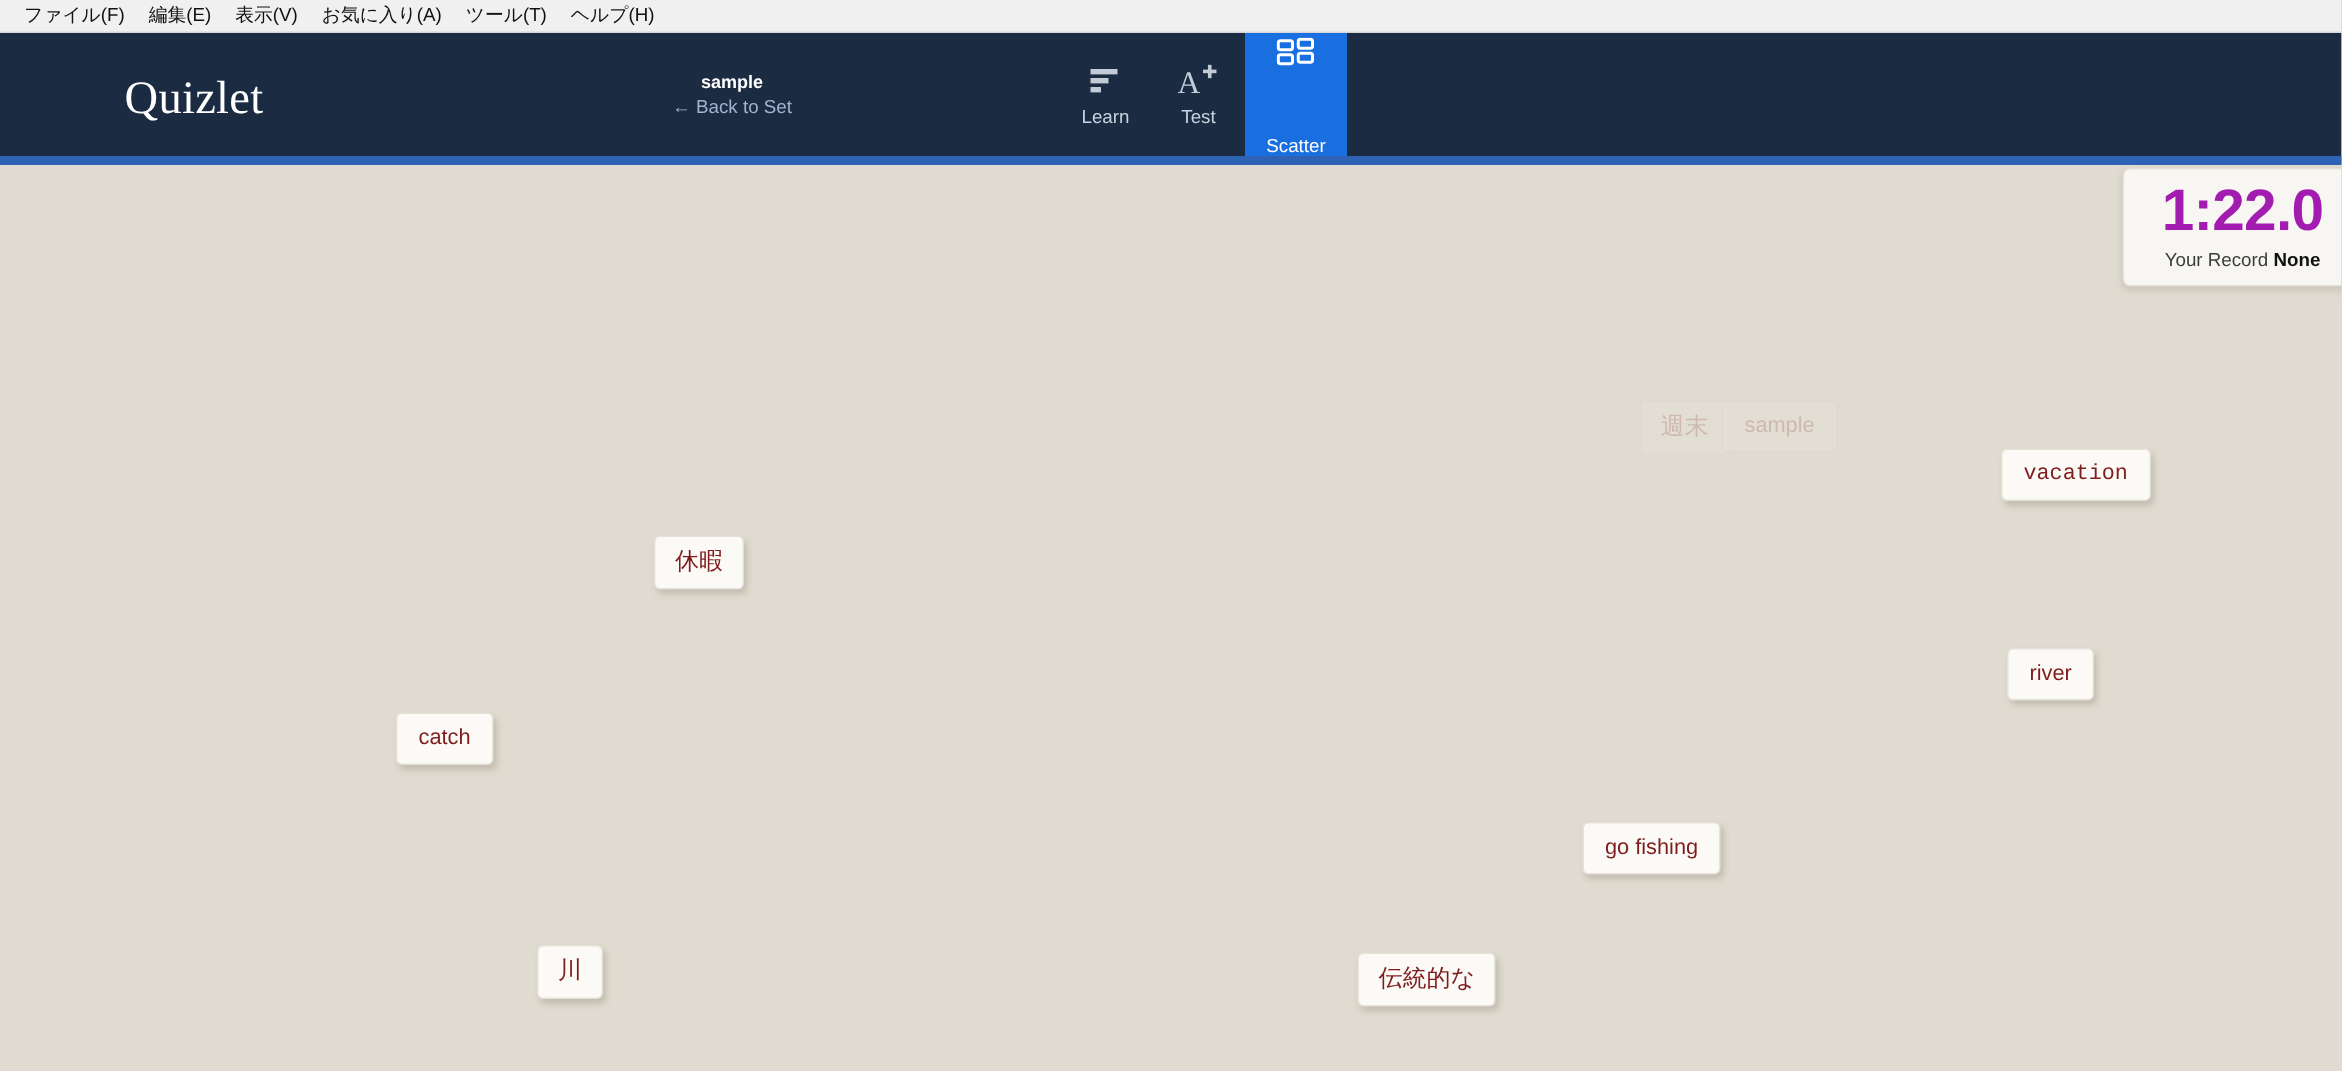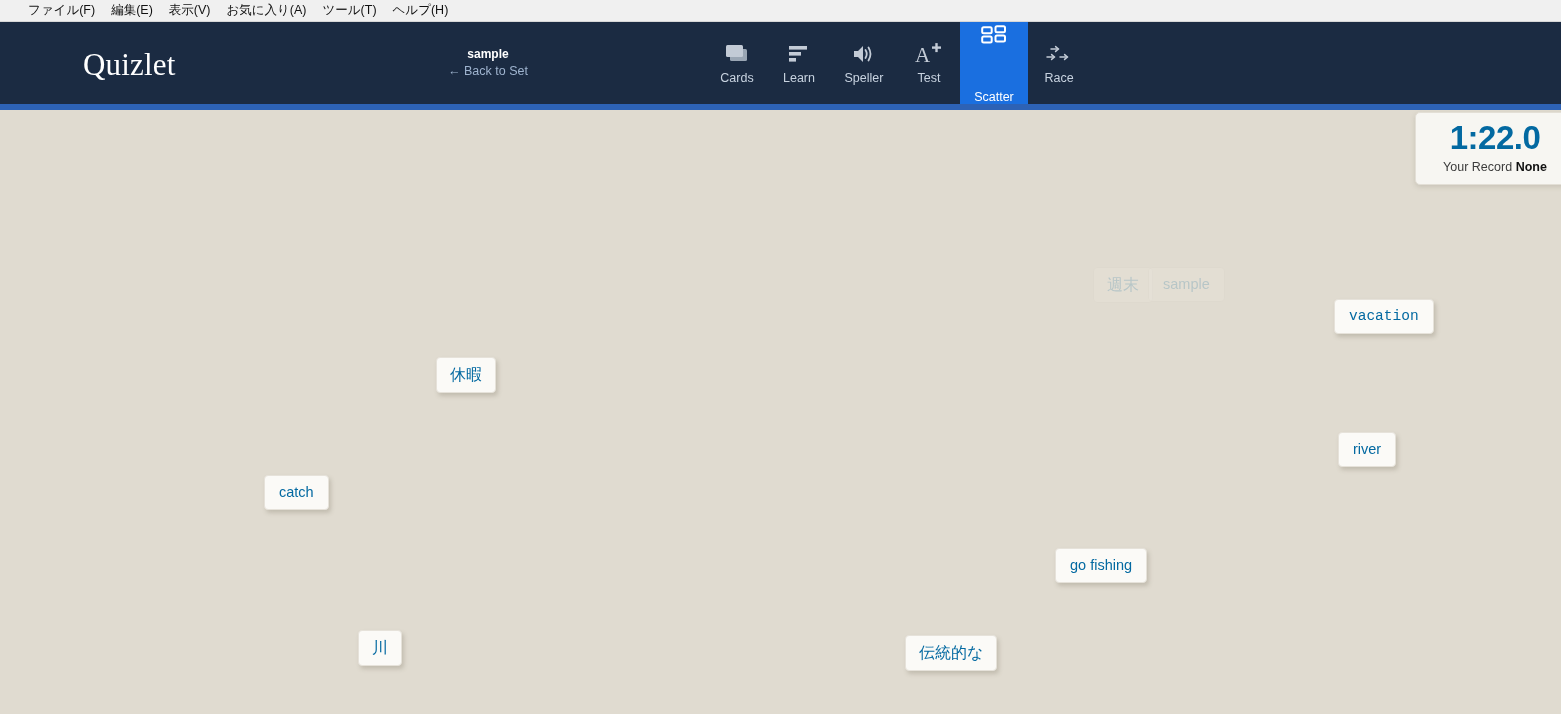--- a/index.html
+++ b/index.html
@@ -15,21 +15,21 @@
     -webkit-font-smoothing: antialiased;
   }
 
   
   .menubar {
     height: 22px;
     background: #f0f0f0;
     border-bottom: 1px solid #d7d7d7;
     display: flex;
     align-items: center;
-    padding-left: 20px;
+    padding-left: 8px;
     box-sizing: border-box;
   }
   .menubar-item {
     font-size: 12.5px;
     color: #111;
     padding: 0 8px;
     line-height: 21px;
     white-space: nowrap;
     cursor: default;
   }
@@ -125,21 +125,21 @@
     background: #e0dbd0;
     overflow: hidden;
   }
 
   .tile {
     position: absolute;
     background: #fbfaf7;
     border: 1px solid #e6e2da;
     border-radius: 4px;
     box-shadow: 2px 3px 4px rgba(120, 112, 95, 0.28);
-    color: #0369a1;
+    color: #7f1d1d;
     font-size: 14.5px;
     line-height: 1;
     display: flex;
     align-items: center;
     justify-content: center;
     padding: 9px 14px;
     box-sizing: border-box;
     white-space: nowrap;
     cursor: move;
     user-select: none;
@@ -164,23 +164,23 @@
     width: 160px;
     padding: 8px 14px 10px 14px;
     background: #f7f6f2;
     border: 1px solid #e3dfd6;
     border-radius: 5px;
     box-shadow: 0 2px 5px rgba(120, 112, 95, 0.22);
     box-sizing: border-box;
     text-align: center;
   }
   .timer-value {
-    font-size: 33px;
+    font-size: 39px;
     font-weight: bold;
-    color: #0369a1;
+    color: #a21caf;
     line-height: 1.05;
     letter-spacing: -0.5px;
   }
   .timer-record {
     margin-top: 4px;
     font-size: 12.5px;
     color: #3c3c3c;
     white-space: nowrap;
   }
   .timer-record b { color: #111; }
@@ -201,51 +201,32 @@
 
   <div class="logo">Quizlet</div>
 
   <div class="set-title-block">
     <div class="set-title">sample</div>
     <div class="back-to-set">← Back to Set</div>
   </div>
 
   <div class="nav">
 
-    <div class="nav-item">
-      <span class="nav-icon">
-        <svg width="26" height="20" viewBox="0 0 26 20">
-          <rect x="6" y="5" width="17" height="12" rx="1.5" fill="#9aa6b4"></rect>
-          <rect x="2" y="1" width="17" height="12" rx="1.5" fill="#c3cbd6"></rect>
-        </svg>
-      </span>
-      <span class="nav-label">Cards</span>
-    </div>
 
     <div class="nav-item">
       <span class="nav-icon">
         <svg width="22" height="18" viewBox="0 0 22 18">
           <rect x="1" y="1" width="18" height="3.6" fill="#c3cbd6"></rect>
           <rect x="1" y="7" width="12" height="3.6" fill="#c3cbd6"></rect>
           <rect x="1" y="13" width="7" height="3.6" fill="#c3cbd6"></rect>
         </svg>
       </span>
       <span class="nav-label">Learn</span>
     </div>
 
-    <div class="nav-item wide">
-      <span class="nav-icon">
-        <svg width="24" height="22" viewBox="0 0 24 22">
-          <path d="M2 8 H6 L11 3 V19 L6 14 H2 Z" fill="#c3cbd6"></path>
-          <path d="M13.5 7 Q16 11 13.5 15" stroke="#c3cbd6" stroke-width="1.8" fill="none" stroke-linecap="round"></path>
-          <path d="M16.5 4.5 Q20.5 11 16.5 17.5" stroke="#c3cbd6" stroke-width="1.8" fill="none" stroke-linecap="round"></path>
-        </svg>
-      </span>
-      <span class="nav-label">Speller</span>
-    </div>
 
     <div class="nav-item">
       <span class="nav-icon">
         <svg width="28" height="22" viewBox="0 0 28 22">
           <text x="0" y="19" font-family="Liberation Serif, serif" font-size="21" fill="#c3cbd6">A</text>
           <rect x="17" y="3.4" width="9" height="2.4" fill="#c3cbd6"></rect>
           <rect x="20.3" y="0.1" width="2.4" height="9" fill="#c3cbd6"></rect>
         </svg>
       </span>
       <span class="nav-label">Test</span>
@@ -256,35 +237,20 @@
         <svg width="26" height="20" viewBox="0 0 26 20">
           <rect x="1.2" y="2.2" width="9.5" height="6" rx="1.5" fill="none" stroke="#ffffff" stroke-width="2"></rect>
           <rect x="14.5" y="1.2" width="9.5" height="6" rx="1.5" fill="none" stroke="#ffffff" stroke-width="2"></rect>
           <rect x="1.2" y="11.5" width="9.5" height="6" rx="1.5" fill="none" stroke="#ffffff" stroke-width="2"></rect>
           <rect x="14.5" y="10.5" width="9.5" height="6" rx="1.5" fill="none" stroke="#ffffff" stroke-width="2"></rect>
         </svg>
       </span>
       <span class="nav-label">Scatter</span>
     </div>
 
-    <div class="nav-item">
-      <span class="nav-icon">
-        <svg width="26" height="20" viewBox="0 0 26 20">
-          <g stroke="#c3cbd6" stroke-width="1.5" fill="none" stroke-linecap="round">
-            <path d="M5 5 H12"></path>
-              <path d="M9.6 2.6 L12.4 5 L9.6 7.4"></path>
-            <path d="M1 13 H8"></path>
-              <path d="M5.6 10.6 L8.4 13 L5.6 15.4"></path>
-            <path d="M14 13 H21"></path>
-              <path d="M18.6 10.6 L21.4 13 L18.6 15.4"></path>
-          </g>
-        </svg>
-      </span>
-      <span class="nav-label">Race</span>
-    </div>
 
   </div>
 
   <div class="header-bottom-line"></div>
 </div>
 
 <div class="playfield">
 
   <div class="tile matched jp" style="left:1093px; top:157px;">週末</div>
   <div class="tile matched" style="left:1148px; top:157px;">sample</div>

